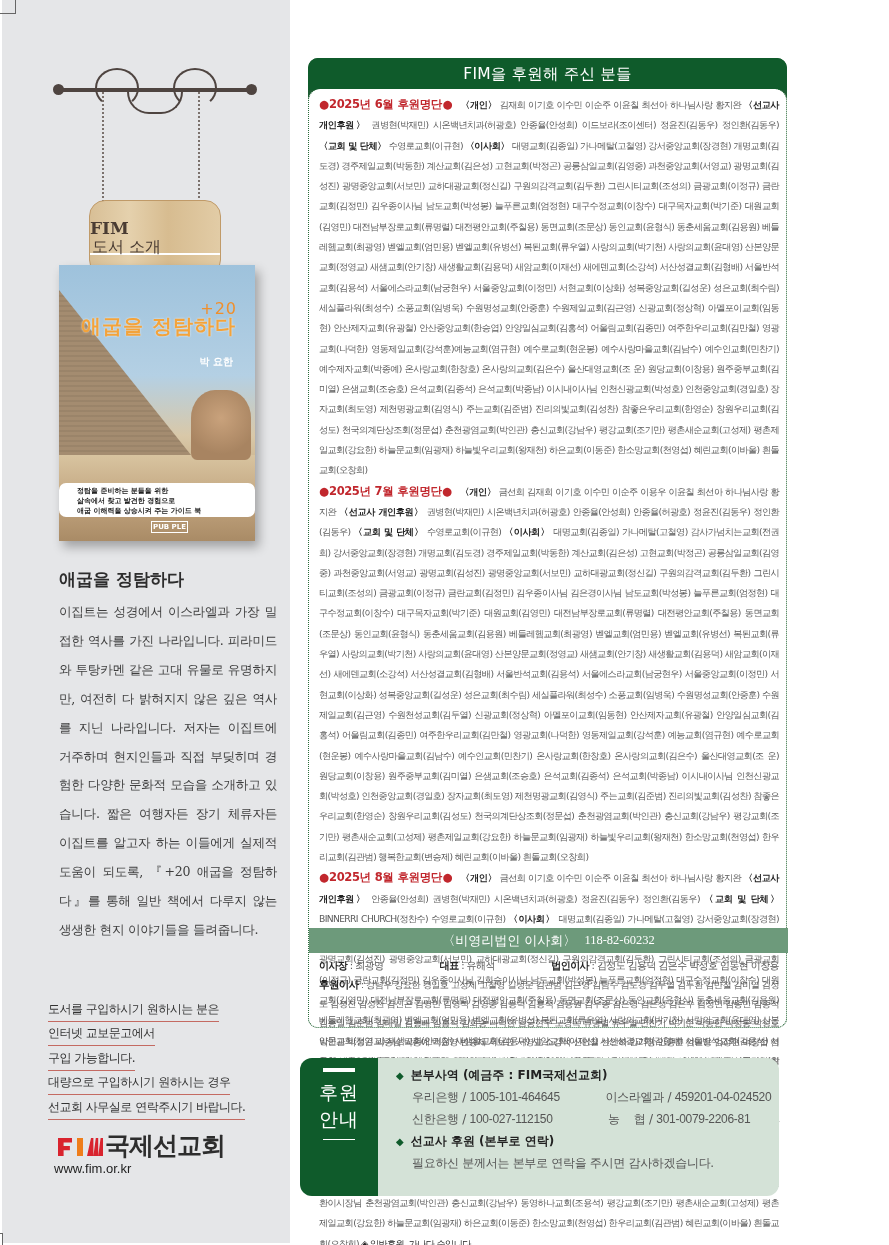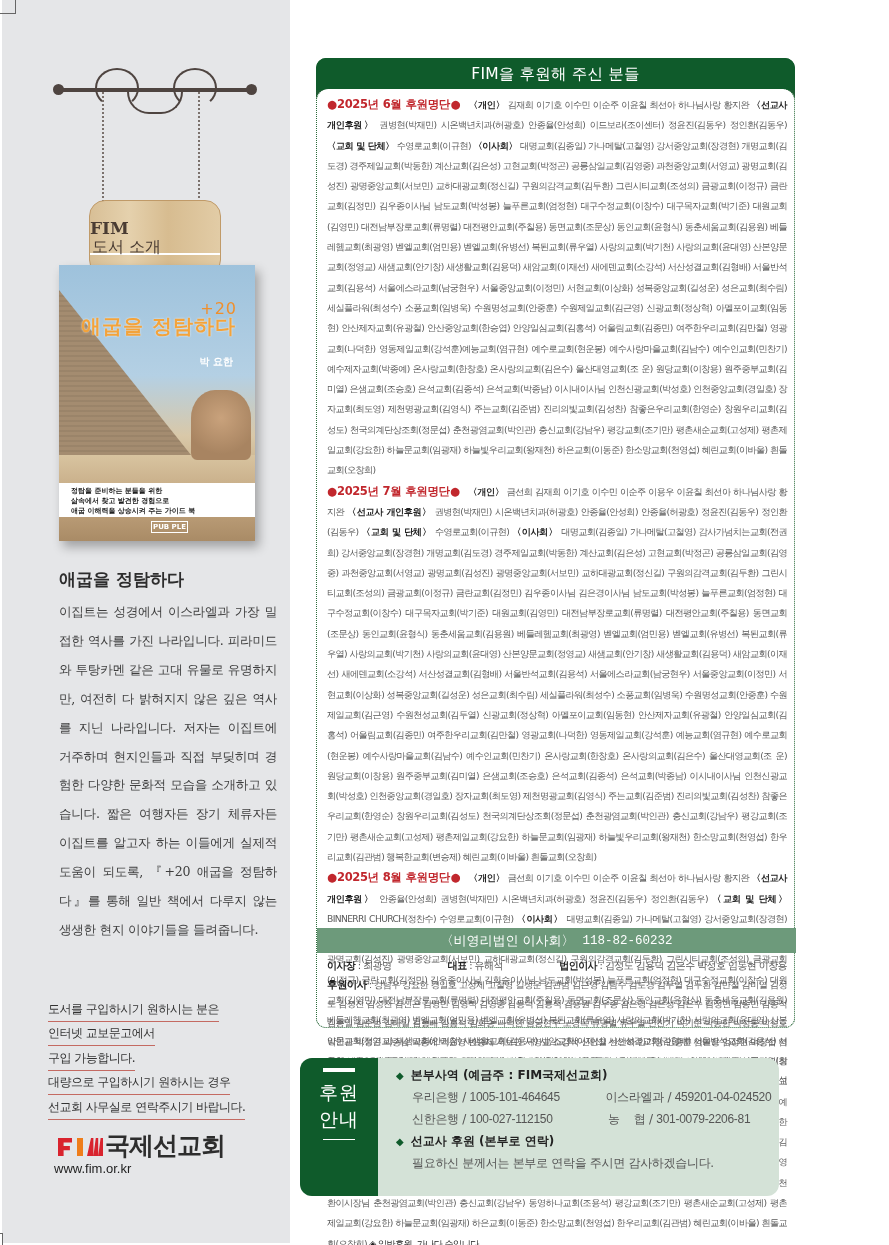--- a/index.html
+++ b/index.html
@@ -52,21 +52,21 @@
   }
   .sphinx {
     position: absolute; left: 132px; top: 125px; width: 60px; height: 70px;
     background: radial-gradient(circle at 50% 40%, #c9a27c, #a88461 70%);
     border-radius: 40% 40% 10% 10%;
   }
   .ground { position: absolute; left: 0; top: 190px; width: 100%; height: 86px; background: linear-gradient(180deg, #d8c4a0, #bfa17b 60%, #a98b66); }
   .book-plus { position: absolute; right: 18px; top: 34px; font-size: 16px; color: #f08f2c; font-weight: normal; letter-spacing: 1px; }
   .book-title { position: absolute; left: 22px; top: 48px; font-size: 20px; font-weight: bold; color: #f3a33b; letter-spacing: 1px; text-shadow: 0 0 2px rgba(255,255,255,0.8); white-space: nowrap; }
   .book-author { position: absolute; right: 22px; top: 90px; font-size: 10px; color: #fff; font-weight: bold; }
-  .book-band { position: absolute; left: 0; top: 218px; width: 100%; height 34px; height: 34px; background: #ffffff; padding: 3px 12px; }
+  .book-band { position: absolute; left: 0; top: 218px; width: 100%; height 34px; height: 34px; background: #ffffff; padding: 3px 18px; border-radius: 7px; }
   .book-band div { font-size: 7px; line-height: 10px; font-weight: bold; color: #222; white-space: nowrap; }
   .book-logo { position: absolute; left: 92px; top: 256px; font-size: 7px; color: #fff; font-weight: bold; line-height: 8px; text-align: center; border: 1px solid #fff; padding: 1px; }
 
   
   .intro-title { position: absolute; left: 59px; top: 568px; font-size: 17px; font-weight: bold; color: #2d2d2d; white-space: nowrap; }
   .intro-body {
     position: absolute; left: 59px; top: 598px; width: 218px;
     font-family: "DejaVu Serif", "Liberation Serif", serif;
     font-size: 12.6px; line-height: 28.9px; color: #3e3e3e; text-align: justify; letter-spacing: -0.3px;
   }
@@ -82,21 +82,21 @@
   
   .fim-logo { position: absolute; left: 58px; top: 1136px; display: flex; align-items: flex-end; }
   .fim-f { width: 14px; height: 18px; background: #d9232e; clip-path: polygon(0 0,100% 0,100% 25%,40% 25%,40% 45%,85% 45%,85% 68%,40% 68%,40% 100%,0 100%); margin-right: 5px; }
   .fim-i { width: 6px; height: 18px; background: #ef7d1a; margin-right: 4px; }
   .fim-m { width: 16px; height: 18px; background: #d9232e; clip-path: polygon(0 100%,25% 0,40% 0,40% 100%,55% 0,70% 0,70% 100%,85% 0,100% 0,100% 100%); margin-right: 2px; }
   .fim-name { font-size: 25px; font-weight: bold; color: #2d2d2d; line-height: 20px; letter-spacing: -1px; }
   .fim-url { position: absolute; left: 54px; top: 1161px; font-family: "Liberation Sans", sans-serif; font-size: 13px; color: #222; }
 
   
   .donors {
-    position: absolute; left: 316px; top: 58px; width: 479px; height: 970px;
+    position: absolute; left: 308px; top: 58px; width: 479px; height: 970px;
     background: #1f5c33; border-radius: 10px 10px 10px 10px;
   }
   .donors-header { height: 32px; background: #0f5b2b; border-radius: 10px 10px 0 0; display: flex; align-items: center; justify-content: center; color: #fff; font-size: 15.5px; letter-spacing: 0.2px; }
   .donors-body {
     position: absolute; left: 0; top: 31px; width: 479px; height: 939px;
     background: #ffffff; border: 1px dotted #1f5c33; border-top: none; border-radius: 12px 12px 10px 10px;
     border-left: 1.5px dotted #2b6b3a; border-right: 1.5px dotted #2b6b3a; border-bottom: 1.5px dotted #2b6b3a;
   }
   .donor-text {
     position: absolute; left: 10px; top: 5px; width: 460px;
@@ -104,21 +104,21 @@
     font-size: 9.2px; line-height: 20.3px; color: #5a5a5a; text-align: justify; letter-spacing: -0.65px;
   }
   .month-head { color: #c1272d; font-weight: bold; font-size: 11.5px; letter-spacing: -0.4px; }
   .cat { color: #222; font-weight: bold; letter-spacing: -0.5px; }
   .note { color: #222; }
 
   .board-bar {
     position: absolute; left: 0; top: 839px; width: 479px; height: 25px;
     background: #6d9a7b; color: #fff; font-size: 13px; display: flex; align-items: center; justify-content: center;
   }
-  .board-bar .num { font-family: Liberation Mono, monospace; font-size: 12.5px; margin-left: 8px; }
+  .board-bar .num { font-family: Liberation Serif, serif; font-size: 12.5px; margin-left: 8px; }
   .board-text { position: absolute; left: 10px; top: 867px; width: 460px; font-size: 9.2px; line-height: 19px; color: #5a5a5a; letter-spacing: -0.6px; text-align: justify; }
   .board-row1 { display: flex; justify-content: space-between; font-size: 10px; color: #555; }
   .board-row1 b { color: #222; }
   .board-row2 b { color: #222; font-size: 10.5px; }
 
   
   .guide {
     position: absolute; left: 300px; top: 1058px; width: 479px; height: 138px;
     background: #d4e2d7; border-radius: 12px; overflow: hidden;
   }

